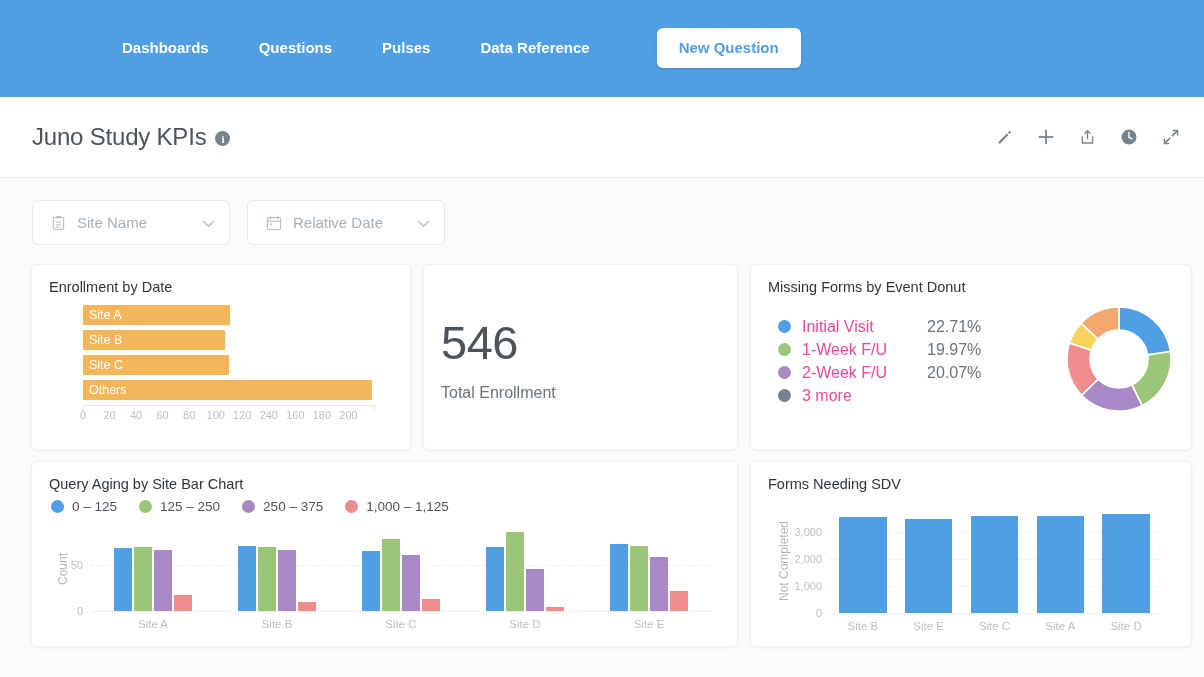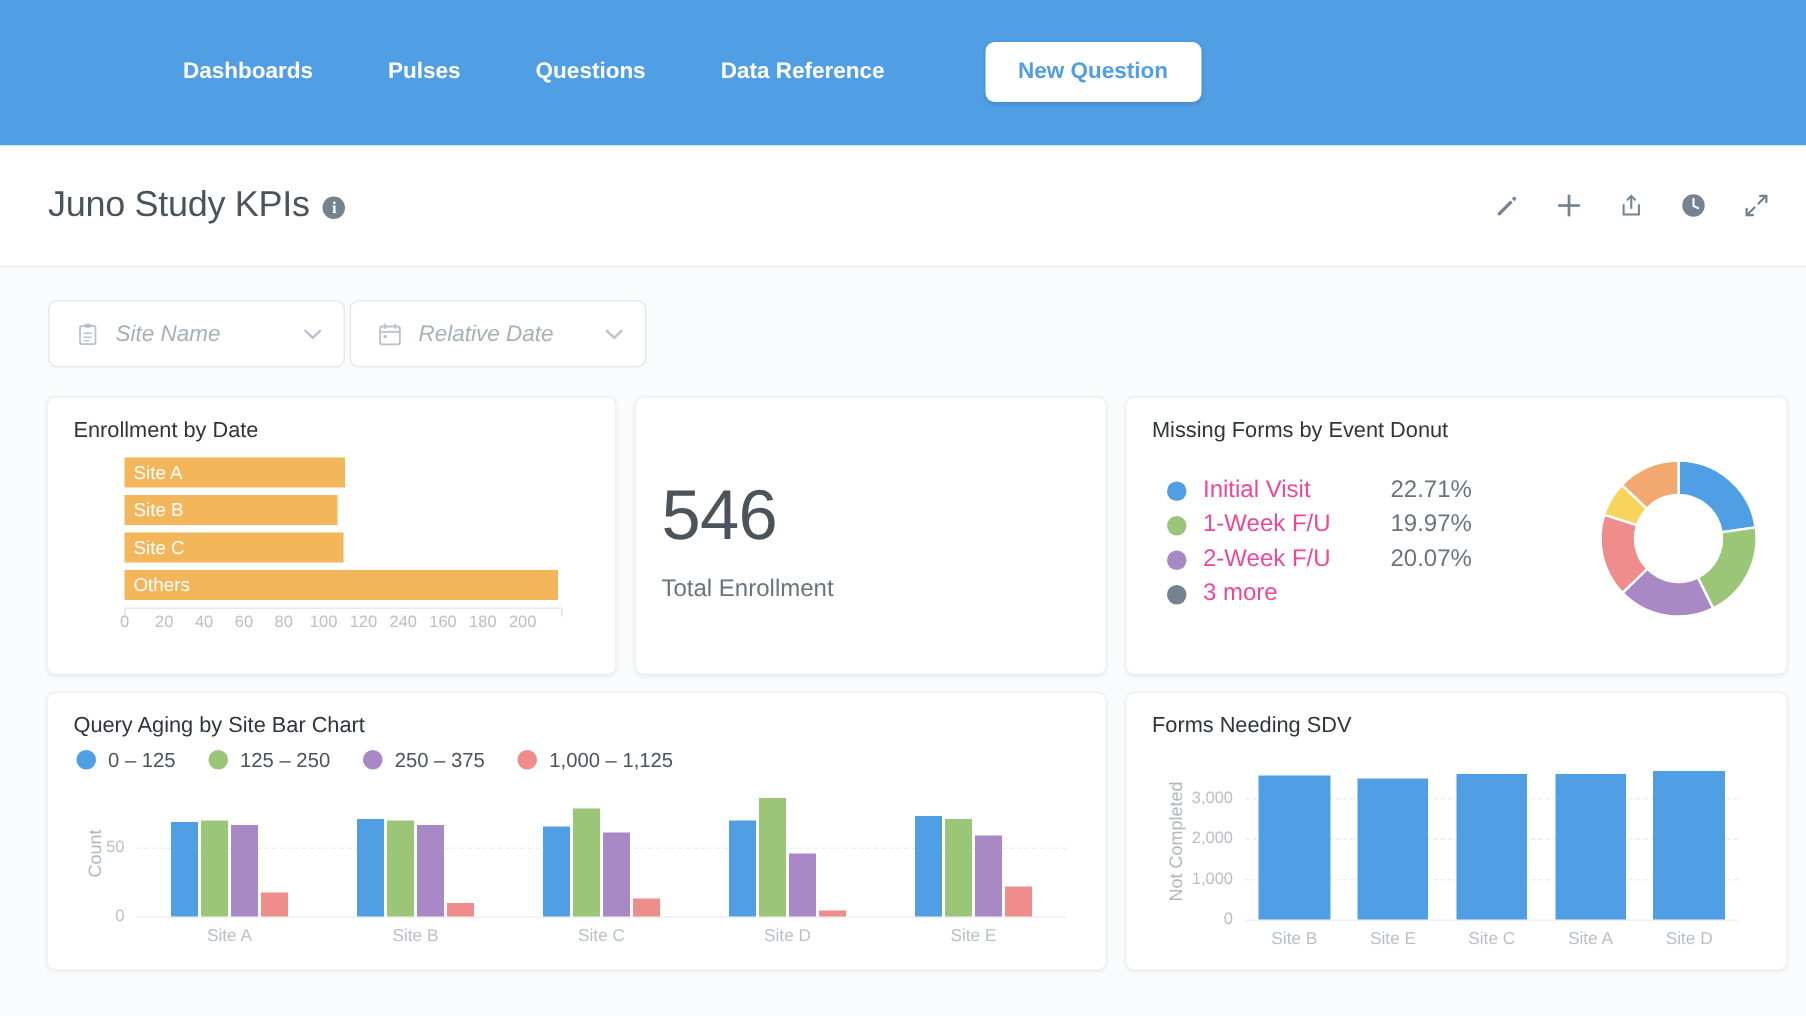--- a/index.html
+++ b/index.html
@@ -64,21 +64,21 @@
     background: #74838f; color: #fff;
     font-size: 11px; font-weight: bold;
     display: flex; align-items: center; justify-content: center;
     font-family: "Liberation Serif", serif;
     margin-top: 3px;
   }
   .title-actions { margin-left: auto; display: flex; align-items: center; gap: 24px; }
   .act-ico { color: #74838f; display: flex; align-items: center; justify-content: center; cursor: pointer; }
 
   
-  .filterbar { padding: 22px 0 0 32px; display: flex; gap: 3px; font-style: italic; }
+  .filterbar { padding: 22px 0 0 32px; display: flex; gap: 17px; }
   .filter-pill {
     height: 45px;
     min-width: 198px;
     border: 1px solid #e5e9ec;
     background: #fff;
     border-radius: 6px;
     display: flex; align-items: center;
     padding: 0 14px 0 18px;
     gap: 11px;
     cursor: pointer;
@@ -161,22 +161,22 @@
   .axis-x { position: absolute; border-top: 1px solid #f0f0f0; }
   .bar { position: absolute; bottom: 0; }
   .xlabel { position: absolute; font-size: 11.5px; color: #b9c0c6; transform: translateX(-50%); white-space: nowrap; }
 </style>
 </head>
 <body>
 
 <div class="navbar">
   <div class="nav-items">
     <div class="nav-link">Dashboards</div>
+    <div class="nav-link">Questions</div>
     <div class="nav-link">Pulses</div>
-    <div class="nav-link">Questions</div>
     <div class="nav-link">Data Reference</div>
     <div class="nav-newq">New Question</div>
   </div>
 </div>
 
 <div class="titlebar">
   <div class="title-left">
     <div class="page-title">Juno Study KPIs</div>
     <div class="info-icon">i</div>
   </div>

